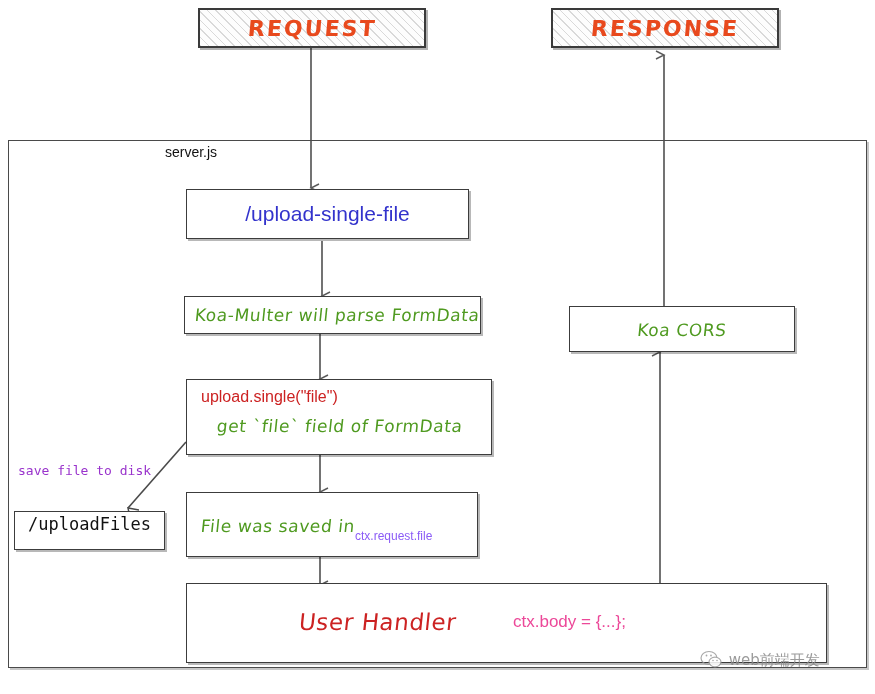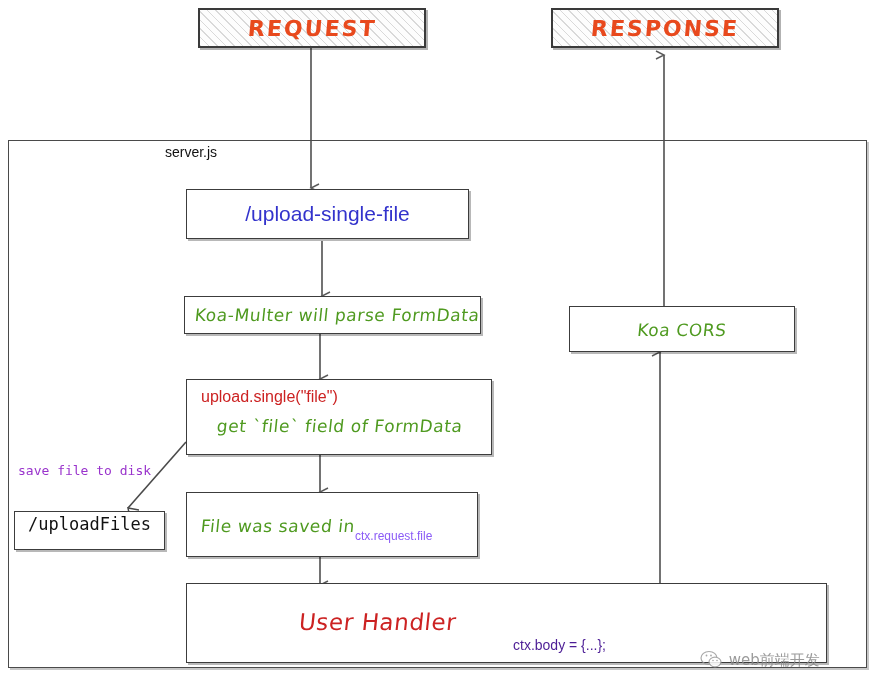--- a/index.html
+++ b/index.html
@@ -185,21 +185,21 @@
     <div class="txt hand" style="left:14px; top:23px; font-size:17px; color:#4f9a20;">File was saved in</div>
     <div class="txt sans" style="left:168px; top:24px; font-size:12px; color:#8b5cf6;margin-top:12px;">ctx.request.file</div>
   </div>
 
   <div class="box" id="cors-box" style="left:569px; top:306px; width:226px; height:46px;">
     <div class="txt hand center-line" style="left:0; top:13px; font-size:17px; color:#4f9a20;">Koa CORS</div>
   </div>
 
   <div class="box" id="user-handler-box" style="left:186px; top:583px; width:641px; height:80px;">
     <div class="txt hand" style="left:112px; top:25px; font-size:23px; color:#cc2222;">User Handler</div>
-    <div class="txt sans" style="left:326px; top:28px; font-size:14px; color:#4c1d95;margin-top:25px;">ctx.body = {...};</div>
+    <div class="txt sans" style="left:326px; top:28px; font-size:17px; color:#ec4899;">ctx.body = {...};</div>
   </div>
 
   <div class="watermark" id="watermark" style="left:700px; top:650px;">
     <svg width="22" height="18" viewBox="0 0 22 18" style="vertical-align:-3px; margin-right:2px;">
       <ellipse cx="9" cy="8" rx="8" ry="6.5" fill="none" stroke="#9a9a9a" stroke-width="1.2"></ellipse>
       <circle cx="6.5" cy="5.5" r="0.9" fill="#9a9a9a"></circle>
       <circle cx="11" cy="5.5" r="0.9" fill="#9a9a9a"></circle>
       <ellipse cx="15" cy="12" rx="6" ry="4.8" fill="#ffffff" stroke="#9a9a9a" stroke-width="1.2"></ellipse>
       <circle cx="13" cy="10.5" r="0.8" fill="#9a9a9a"></circle>
       <circle cx="17" cy="10.5" r="0.8" fill="#9a9a9a"></circle>

